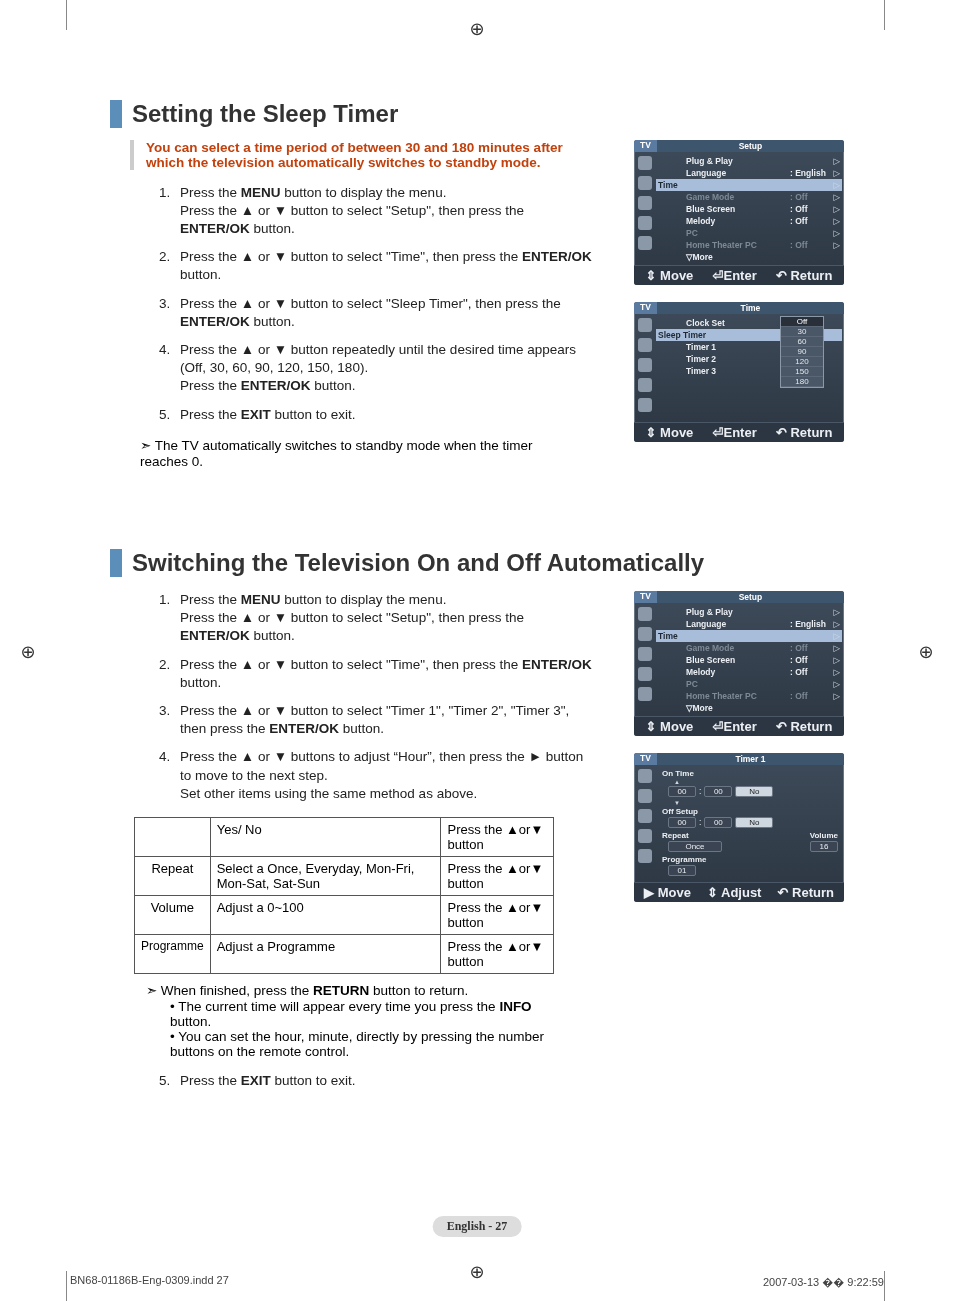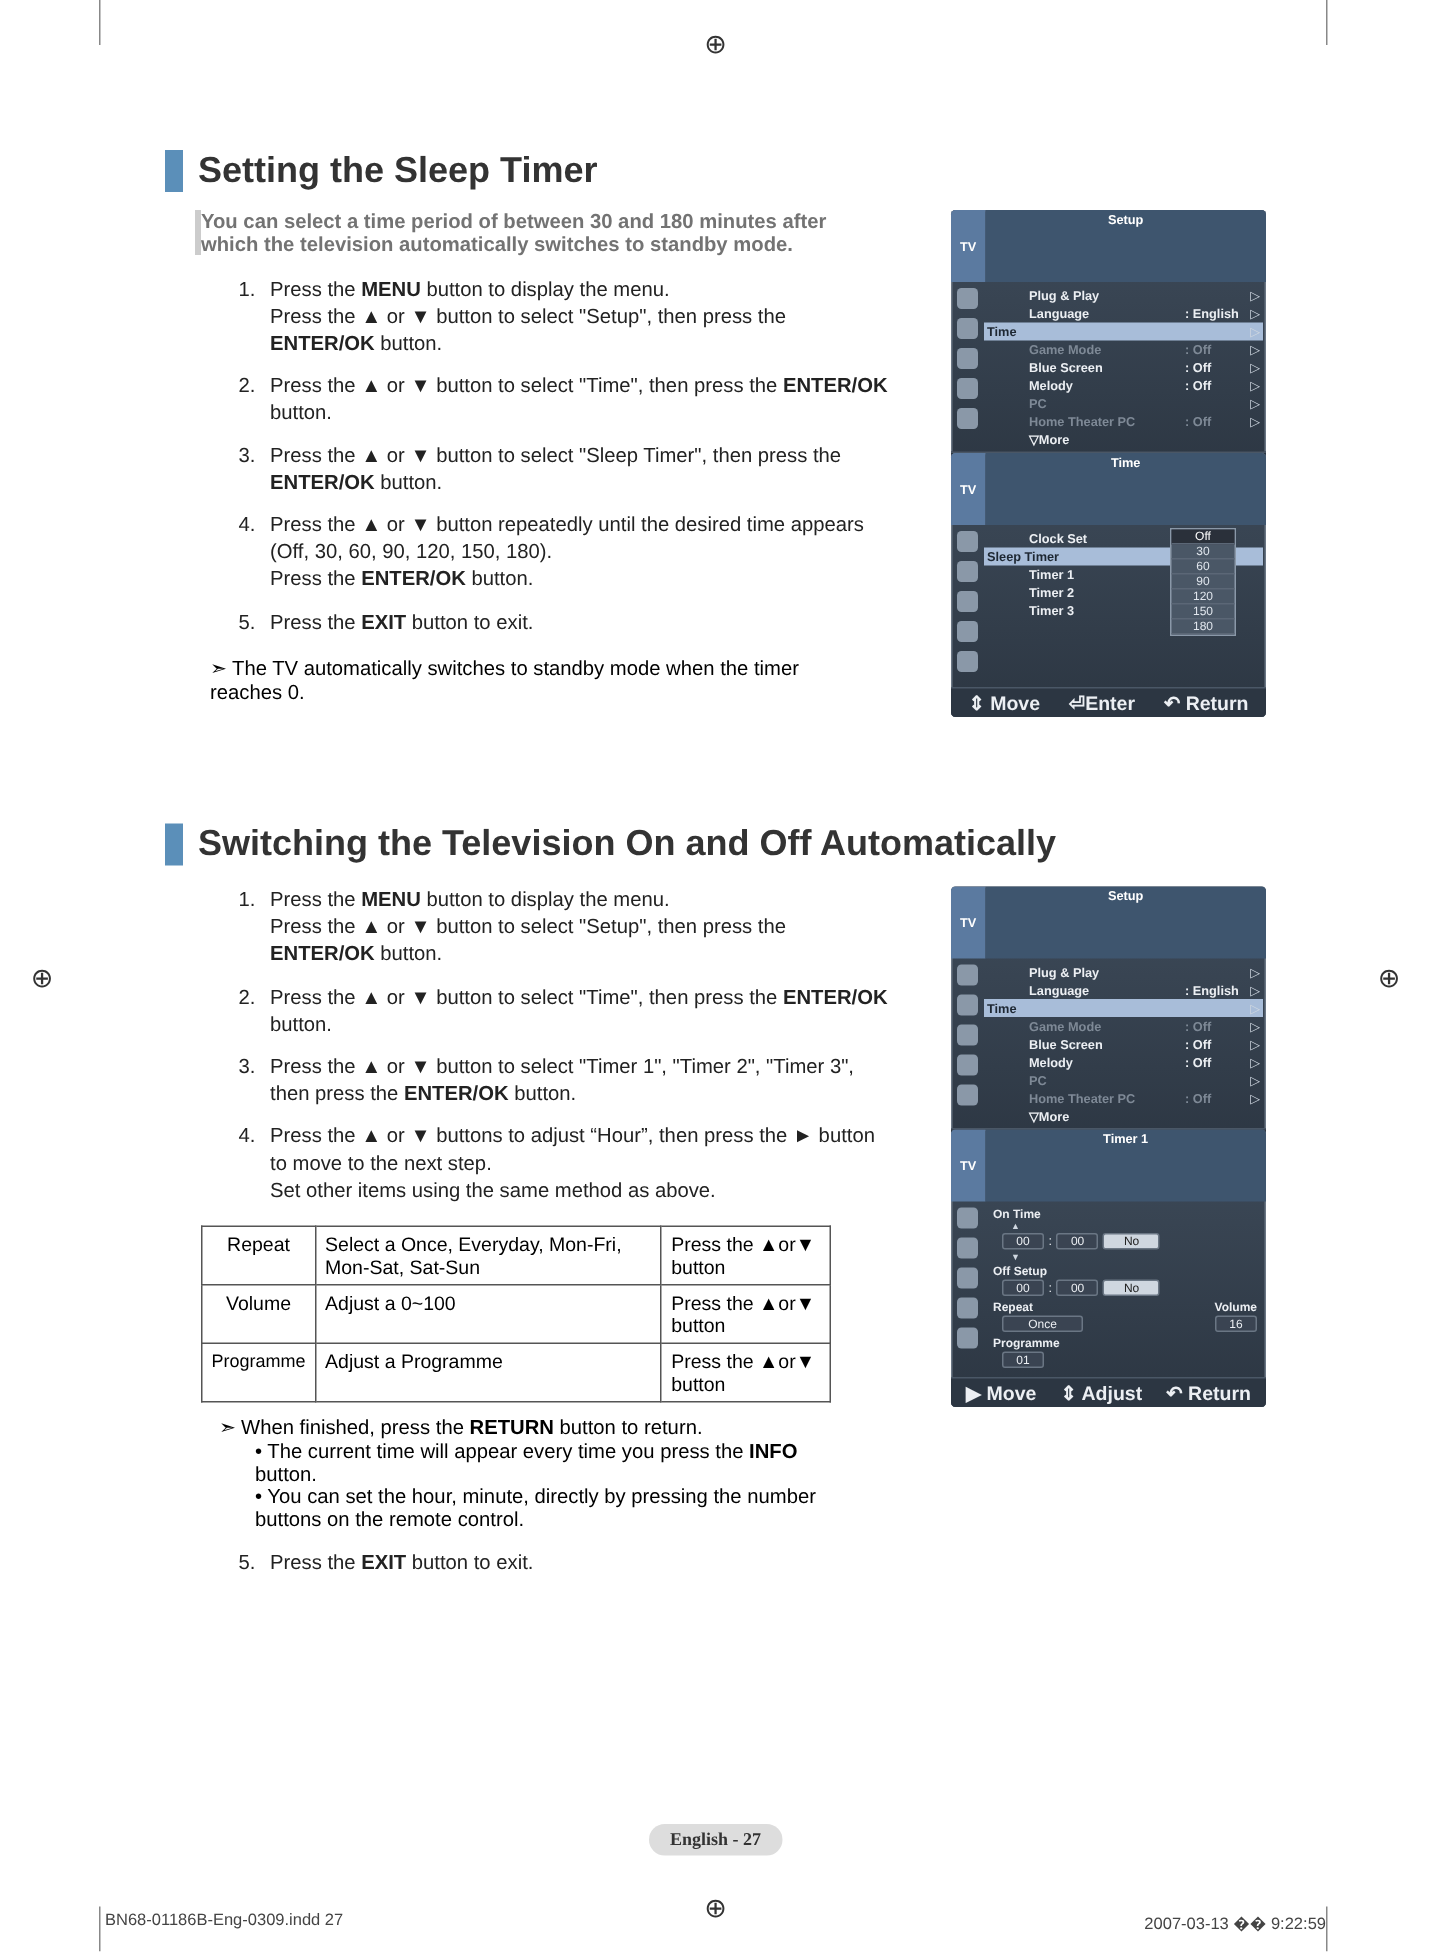--- a/index.html
+++ b/index.html
@@ -39,24 +39,25 @@
   .section-title {
     font-size: 24px;
     font-weight: bold;
     color: #333;
     border-left: 12px solid #5b8fb9;
     padding-left: 10px;
     margin-bottom: 12px;
   }
   .lead-block {
     border-left: 4px solid #ccc;
+    padding-left: 12px;
     margin-left: 20px;
     font-weight: bold;
     font-size: 13.5px;
-    color: #737373;
+    color: #c2410c;
     margin-bottom: 10px;
     width: 420px;
   }
   .steps {
     margin-left: 24px;
     width: 420px;
     font-size: 13.5px;
     color: #222;
   }
   .steps li { margin-bottom: 10px; line-height: 1.35; padding-left:6px; }
@@ -76,21 +77,21 @@
     font-size: 8.5px;
     box-shadow: inset 0 0 0 1px #6a7684;
     overflow: hidden;
   }
   .osd-hdr {
     display:flex;
     font-weight:bold;
     font-size:8.5px;
   }
   .osd-hdr .tv {
-    background:#5b7aa0; padding:19px 6px; color:#fff;
+    background:#5b7aa0; padding:0 6px; color:#fff;
   }
   .osd-hdr .title {
     flex:1; text-align:center; background:#3e556e; padding:1px 0; color:#fff;
   }
   .osd-body {
     display:flex;
   }
   .osd-icons {
     width:22px;
     display:flex; flex-direction:column; align-items:center;
@@ -324,20 +325,25 @@
     <div style="position:relative;">
       <ol class="steps">
         <li><span>Press the <b>MENU</b> button to display the menu.<br>Press the ▲ or ▼ button to select "Setup", then press the <b>ENTER/OK</b> button.</span></li>
         <li><span>Press the ▲ or ▼ button to select "Time", then press the <b>ENTER/OK</b> button.</span></li>
         <li><span>Press the ▲ or ▼ button to select "Timer 1", "Timer 2", "Timer 3", then press the <b>ENTER/OK</b> button.</span></li>
         <li><span>Press the ▲ or ▼ buttons to adjust “Hour”, then press the ► button to move to the next step.<br>Set other items using the same method as above.</span></li>
       </ol>
 
       <table class="cfg">
         <tbody>
+            <tr>
+          <td></td>
+          <td>Yes/ No</td>
+          <td>Press the ▲or▼ button</td>
+        </tr>
         <tr>
           <td style="text-align:center">Repeat</td>
           <td>Select a Once, Everyday, Mon-Fri, Mon-Sat, Sat-Sun</td>
           <td>Press the ▲or▼ button</td>
         </tr>
         <tr>
           <td style="text-align:center">Volume</td>
           <td>Adjust a 0~100</td>
           <td>Press the ▲or▼ button</td>
         </tr>

